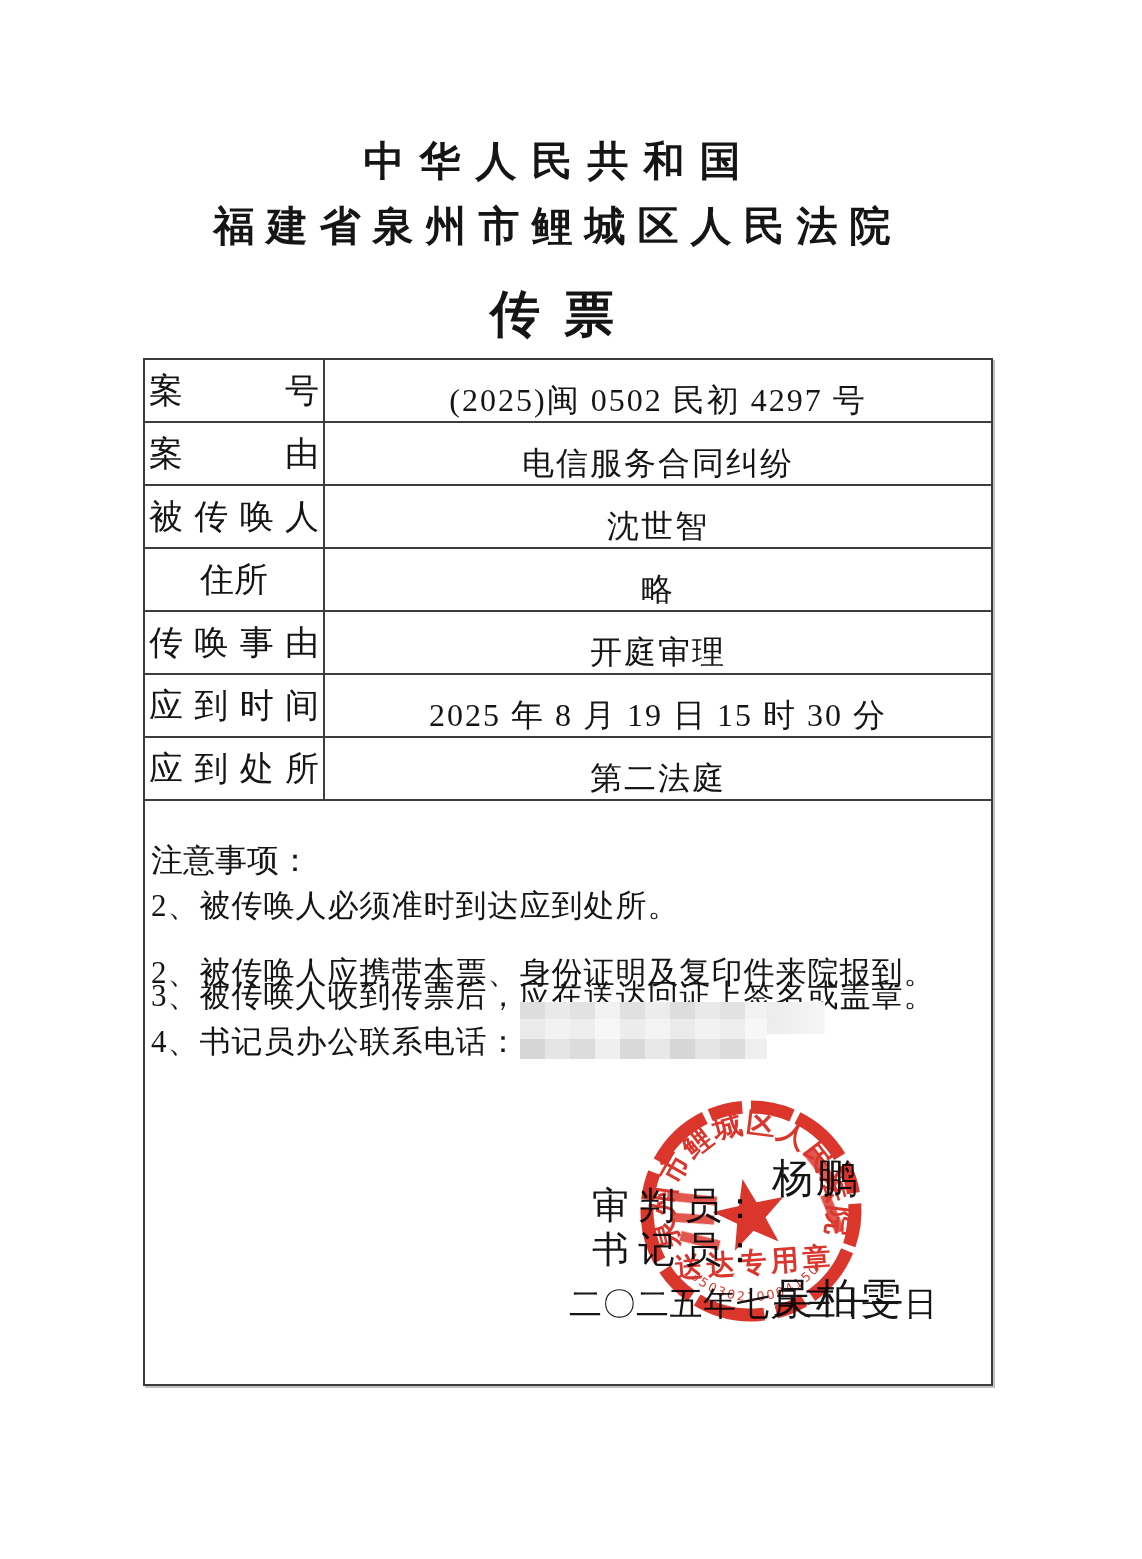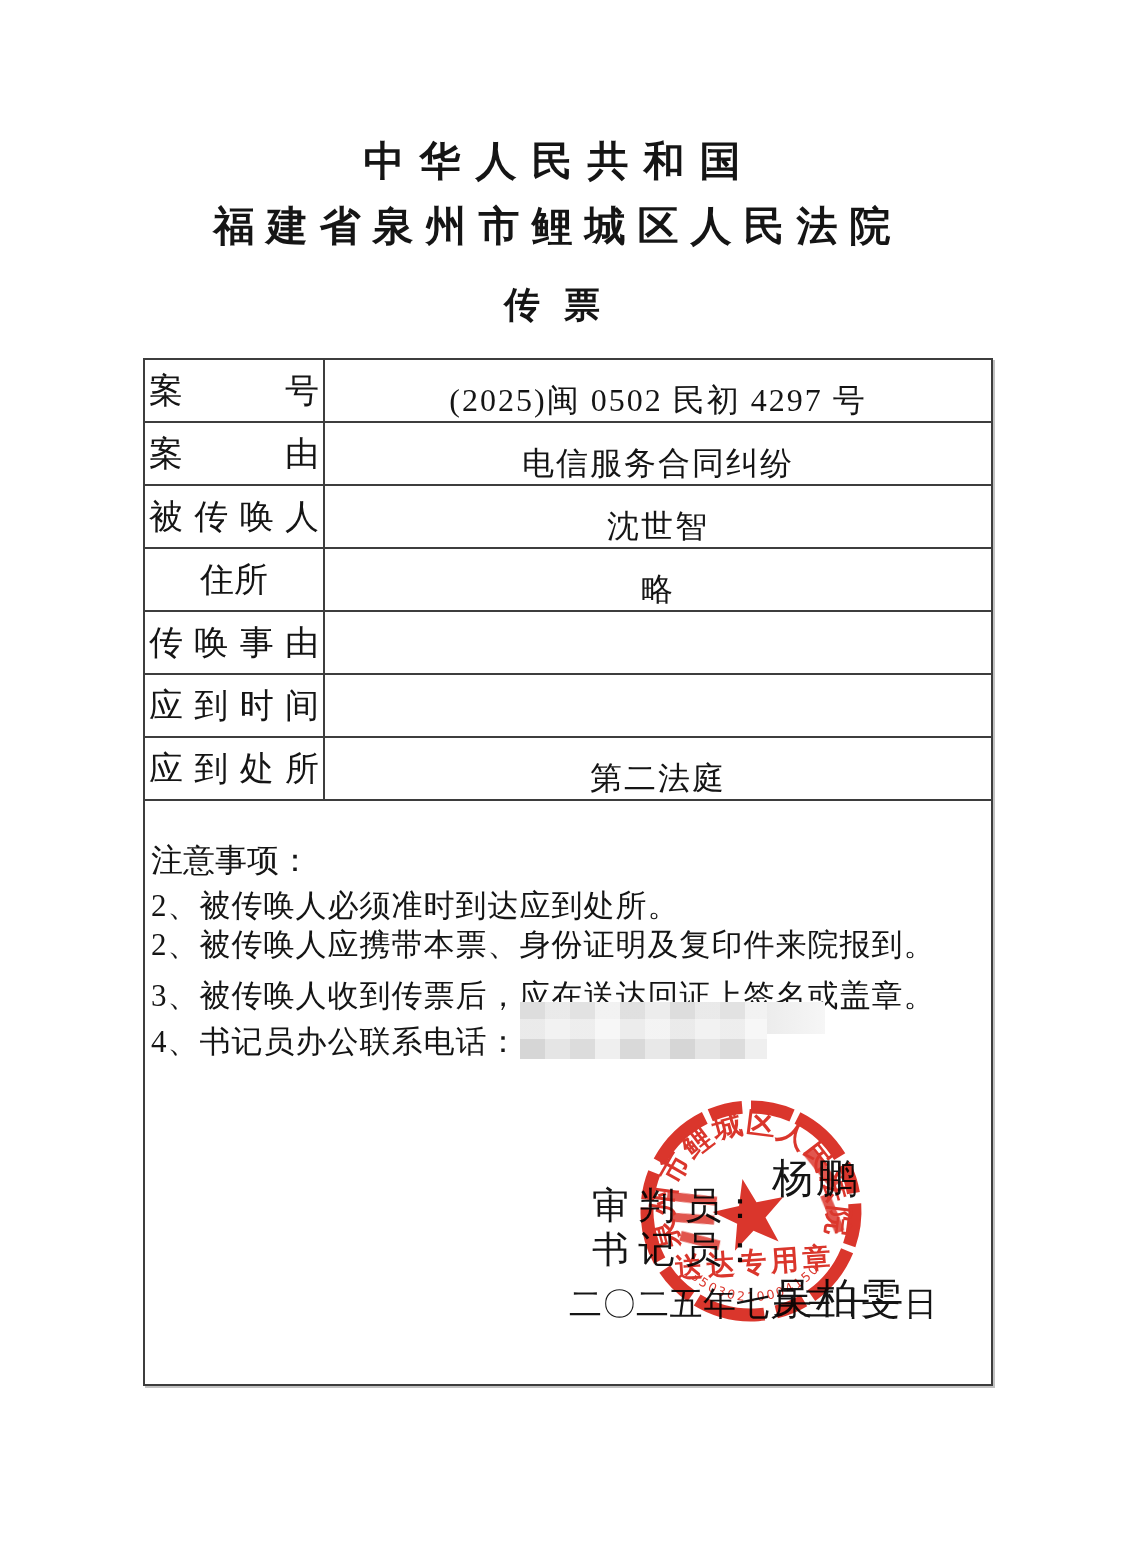--- a/index.html
+++ b/index.html
@@ -6,21 +6,21 @@
   body{
     width:1142px;height:1559px;position:relative;overflow:hidden;
     font-family:"Liberation Serif","DejaVu Serif",serif;color:#151515;
   }
   .abs{position:absolute;}
 
   
   .hdr{left:0;width:1104px;text-align:center;font-weight:700;white-space:nowrap;}
   .hdr-country{top:134px;font-size:41px;letter-spacing:15px;text-indent:15px;}
   .hdr-court{top:199px;font-size:41px;letter-spacing:12px;text-indent:12px;}
-  .hdr-doc{top:281px;font-size:36px;letter-spacing:24px;text-indent:24px;}
+  .hdr-doc{top:281px;font-size:50px;letter-spacing:24px;text-indent:24px;}
 
   
   .s-table{
     left:143px;top:358px;width:850px;box-sizing:border-box;
     border:2px solid #3d3d3d;box-shadow:2px 2px 0 #c2c2c2;background:#fff;
   }
   .t-row{display:flex;height:61px;border-top:2px solid #3d3d3d;}
   .t-row:first-child{border-top:none;}
   .t-label{
     width:180px;box-sizing:border-box;border-right:2px solid #3d3d3d;
@@ -34,21 +34,21 @@
   }
 
   
   .n-box{
     left:143px;top:799px;width:850px;height:587px;box-sizing:border-box;
     border:2px solid #3d3d3d;box-shadow:2px 2px 0 #c2c2c2;background:#fff;
   }
   .n-title{left:151px;top:839px;font-size:32px;white-space:nowrap;}
   .n-item{left:151px;font-size:31px;white-space:nowrap;letter-spacing:1px;}
   .n-i0{top:885px;}
-  .n-i1{top:924px;}
+  .n-i1{top:952px;}
   .n-i2{top:975px;}
   .n-i3{top:1021px;}
 
   
   .mosaic{
     left:520px;top:1002px;width:247px;height:57px;
     background:
       repeating-linear-gradient(0deg,
         rgba(255,255,255,0) 0 20px,
         rgba(255,255,255,.50) 20px 40px,
@@ -121,30 +121,32 @@
     </div>
     <div class="t-row">
       <div class="t-label">
           <span data-stretch="true">
             <span>传</span>
             <span>唤</span>
             <span>事</span>
             <span>由</span>
           </span>
         </div>
+      <div class="t-value">开庭审理</div>
     </div>
     <div class="t-row">
       <div class="t-label">
           <span data-stretch="true">
             <span>应</span>
             <span>到</span>
             <span>时</span>
             <span>间</span>
           </span>
         </div>
+      <div class="t-value">2025 年 8 月 19 日 15 时 30 分</div>
     </div>
     <div class="t-row">
       <div class="t-label">
           <span data-stretch="true">
             <span>应</span>
             <span>到</span>
             <span>处</span>
             <span>所</span>
           </span>
         </div>

